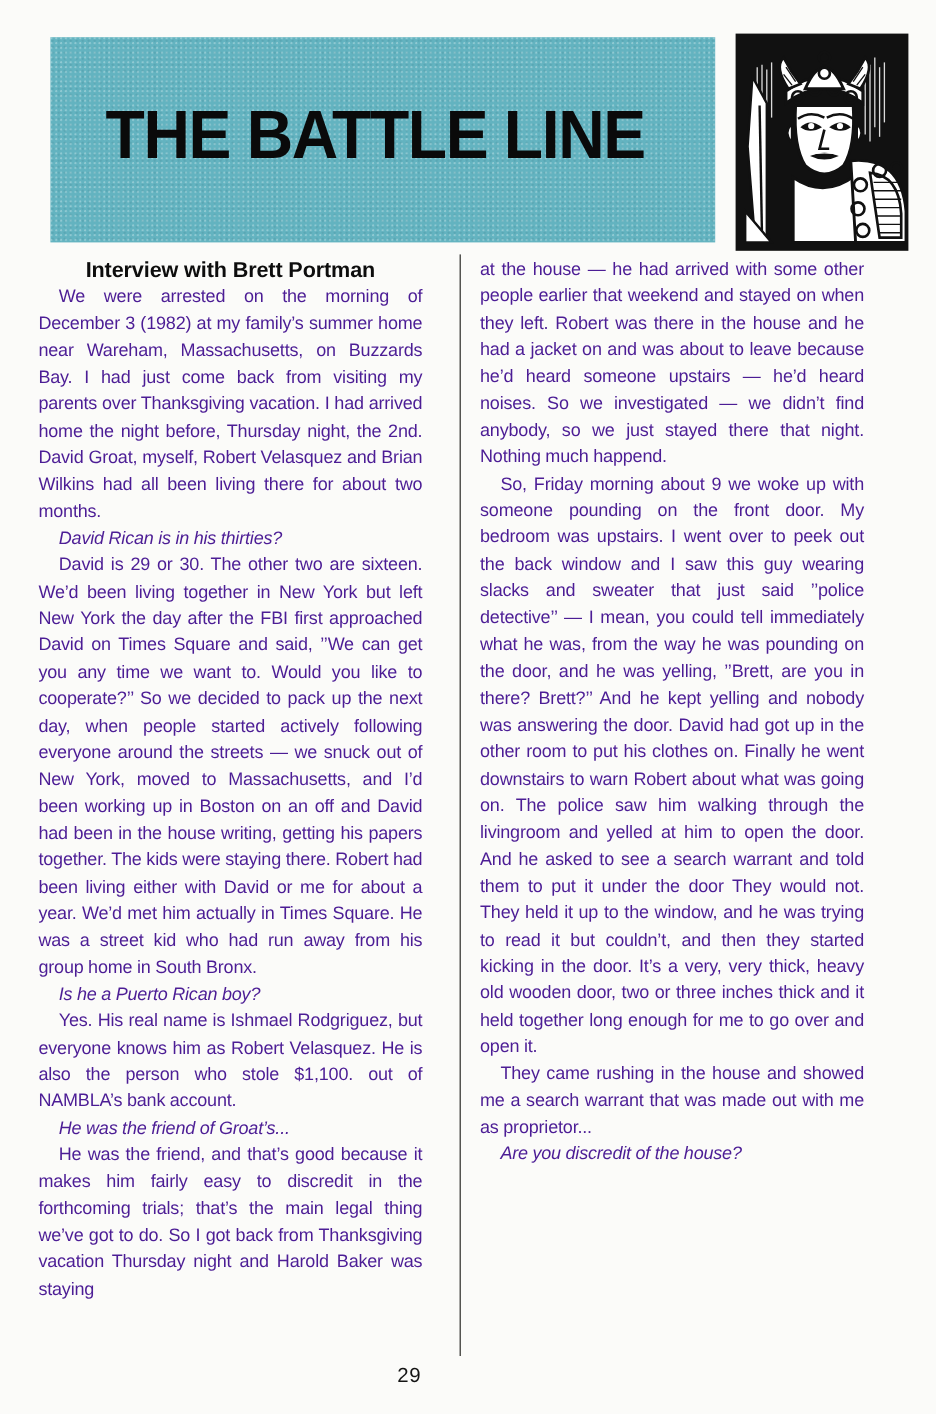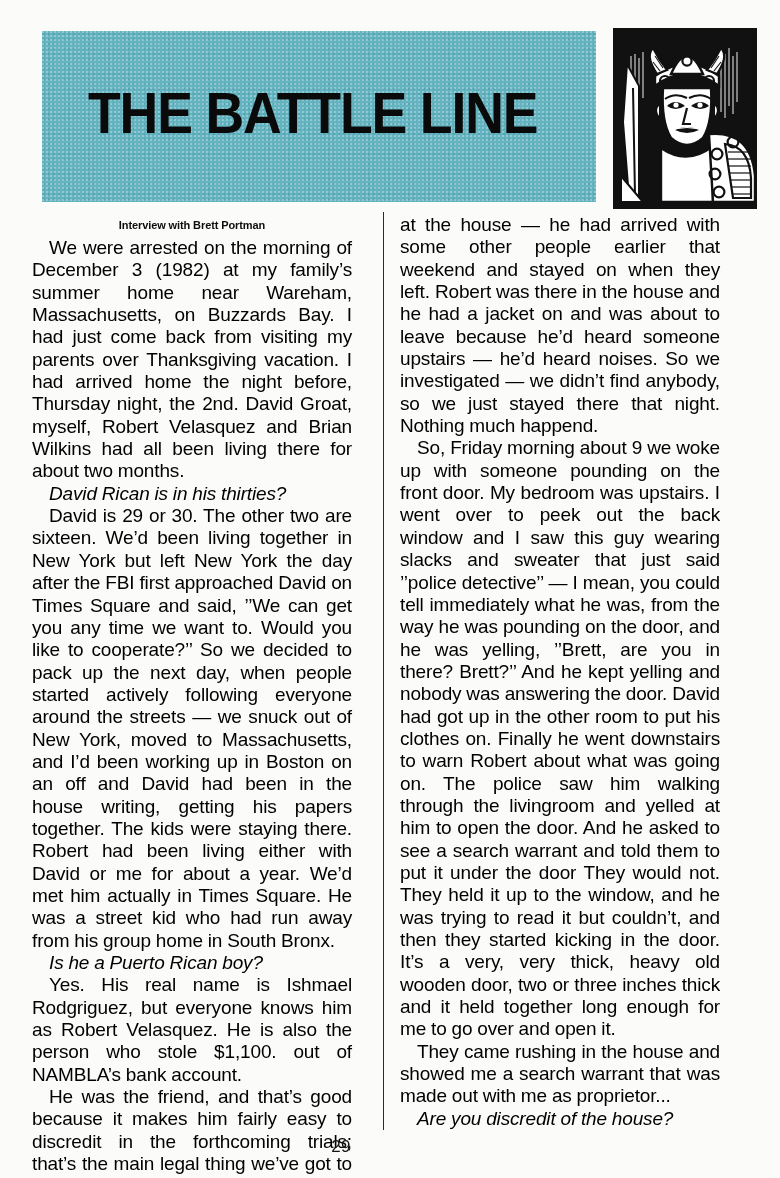--- a/index.html
+++ b/index.html
@@ -81,33 +81,33 @@
     position: absolute;
     top: 0;
     width: 320px;
   }
   #column-left  { left: 32px; }
   #column-right { left: 400px; }
 
   .subhead {
     margin: 0 0 1px 0;
     text-align: center;
-    font-size: 11px;
+    font-size: 18px;
     line-height: 22px;
     font-weight: bold;
     color: #0d0d0d;
     letter-spacing: -0.1px;
   }
   .para {
     margin: 0;
     text-align: justify;
     text-justify: inter-word;
-    font-size: 19px;
+    font-size: 15px;
     line-height: 22.35px;
-    color: #000000;
+    color: #4c1d95;
     text-indent: 17px;
     letter-spacing: -0.15px;
     word-spacing: -0.2px;
     -webkit-hyphens: none;
     hyphens: none;
   }
   .para.q {
     font-style: italic;
     text-indent: 17px;
   }
@@ -234,20 +234,21 @@
 <div id="article">
 
   <div class="column" id="column-left">
     <p class="subhead">Interview with Brett Portman</p>
 
     <p class="para">We were arrested on the morning of December 3 (1982) at my family’s summer home near Wareham, Massachusetts, on Buzzards Bay. I had just come back from visiting my parents over Thanksgiving vacation. I had arrived home the night before, Thursday night, the 2nd. David Groat, myself, Robert Velasquez and Brian Wilkins had all been living there for about two months.</p>
     <p class="para q">David Rican is in his thirties?</p>
     <p class="para">David is 29 or 30. The other two are sixteen. We’d been living together in New York but left New York the day after the FBI first approached David on Times Square and said, ’’We can get you any time we want to. Would you like to cooperate?’’ So we decided to pack up the next day, when people started actively following everyone around the streets — we snuck out of New York, moved to Massachusetts, and I’d been working up in Boston on an off and David had been in the house writing, getting his papers together. The kids were staying there. Robert had been living either with David or me for about a year. We’d met him actually in Times Square. He was a street kid who had run away from his group home in South Bronx.</p>
     <p class="para q">Is he a Puerto Rican boy?</p>
     <p class="para">Yes. His real name is Ishmael Rodgriguez, but everyone knows him as Robert Velasquez. He is also the person who stole $1,100. out of NAMBLA’s bank account.</p>
+    <p class="para q">He was the friend of Groat’s...</p>
     <p class="para">He was the friend, and that’s good because it makes him fairly easy to discredit in the forthcoming trials; that’s the main legal thing we’ve got to do. So I got back from Thanksgiving vacation Thursday night and Harold Baker was staying</p>
   </div>
 
   <div class="column" id="column-right">
     <p class="para cont">at the house — he had arrived with some other people earlier that weekend and stayed on when they left. Robert was there in the house and he had a jacket on and was about to leave because he’d heard someone upstairs — he’d heard noises. So we investigated — we didn’t find anybody, so we just stayed there that night. Nothing much happend.</p>
     <p class="para">So, Friday morning about 9 we woke up with someone pounding on the front door. My bedroom was upstairs. I went over to peek out the back window and I saw this guy wearing slacks and sweater that just said ’’police detective’’ — I mean, you could tell immediately what he was, from the way he was pounding on the door, and he was yelling, ’’Brett, are you in there? Brett?’’ And he kept yelling and nobody was answering the door. David had got up in the other room to put his clothes on. Finally he went downstairs to warn Robert about what was going on. The police saw him walking through the livingroom and yelled at him to open the door. And he asked to see a search warrant and told them to put it under the door They would not. They held it up to the window, and he was trying to read it but couldn’t, and then they started kicking in the door. It’s a very, very thick, heavy old wooden door, two or three inches thick and it held together long enough for me to go over and open it.</p>
     <p class="para">They came rushing in the house and showed me a search warrant that was made out with me as proprietor...</p>
     <p class="para q">Are you discredit of the house?</p>
   </div>
 </div>

